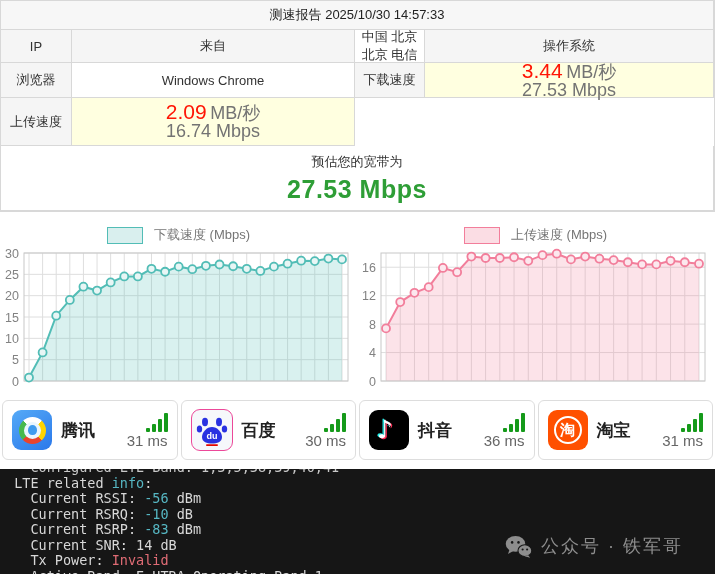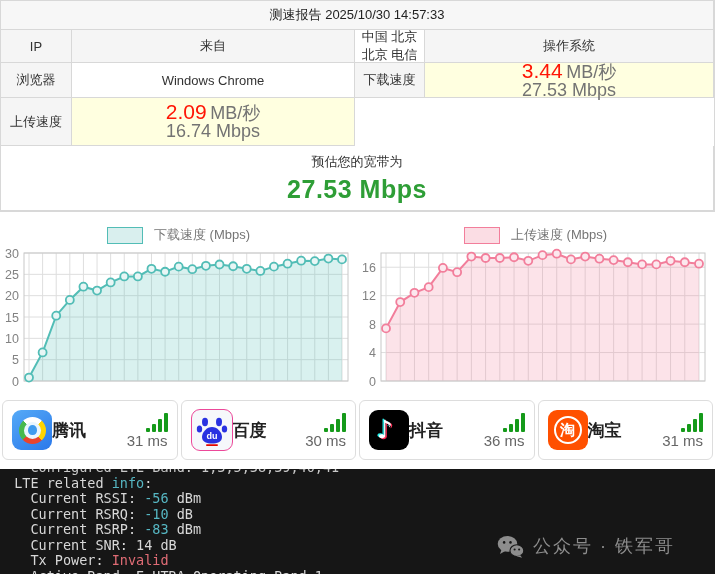--- a/index.html
+++ b/index.html
@@ -31,21 +31,21 @@
   .charts{display:flex;margin-top:12px;}
   .chart-box{width:357px;display:flex;flex-direction:column;align-items:center;}
   .legend{display:flex;align-items:flex-end;gap:11px;height:20px;margin-bottom:2px;}
   .legend-swatch{width:34px;height:15px;border:1px solid #999;background:#eee;}
   .legend-label{font-size:13px;color:#757575;}
   .chart-svg{display:block;}
 
   
   .cards{display:flex;gap:3px;padding:0 2px;margin-top:10px;}
   .card{flex:1;height:60px;background:#fff;border:1px solid #ddd;border-radius:6px;
-    display:flex;align-items:center;padding:0 9px;box-sizing:border-box;}
+    display:flex;align-items:center;padding:0 9px;box-sizing:border-box;gap:9px;}
   .brand-ic{width:40px;height:40px;border-radius:9px;flex:0 0 auto;position:relative;
     display:flex;align-items:center;justify-content:center;overflow:hidden;}
   .card-name{font-size:17px;font-weight:bold;color:#222;}
   .card-right{margin-left:auto;display:flex;flex-direction:column;align-items:flex-end;}
   .sigbars{display:flex;align-items:flex-end;gap:2px;height:19px;margin-bottom:1px;}
   .sigbars i{display:block;width:4px;background:#159a1a;border-radius:1px;}
   .latency{font-size:15px;color:#666;line-height:15px;}
 
   
   .ic-tencent{background:linear-gradient(145deg,#55aaf7,#2a78ea);}
@@ -69,21 +69,21 @@
   .ic-taobao .tb{color:#fff;font-size:15px;font-weight:bold;}
 
   
   .terminal{flex:1;background:#161616;margin-top:9px;overflow:hidden;position:relative;
     font-family:"DejaVu Sans Mono","Liberation Mono",monospace;font-size:13.5px;
     line-height:15.5px;color:#d8d8d8;padding:0 0 0 6px;box-sizing:border-box;}
   .tline{white-space:pre;}
   .tline:first-child{margin-top:-9px;color:#c9c9c9;}
   .c-cyan{color:#56b6c2;}
   .c-red{color:#e06c75;}
-  .watermark{position:absolute;right:40px;bottom:16px;display:flex;align-items:center;gap:9px;}
+  .watermark{position:absolute;right:32px;bottom:16px;display:flex;align-items:center;gap:9px;}
   .wm-text{color:#8d8d8d;font-family:"Liberation Sans","DejaVu Sans",sans-serif;
     font-size:18px;letter-spacing:2px;}
 </style>
 </head>
 <body>
 
 <div class="page">
 
   <div class="report">
     <div class="rt-header">测速报告 2025/10/30 14:57:33</div>

